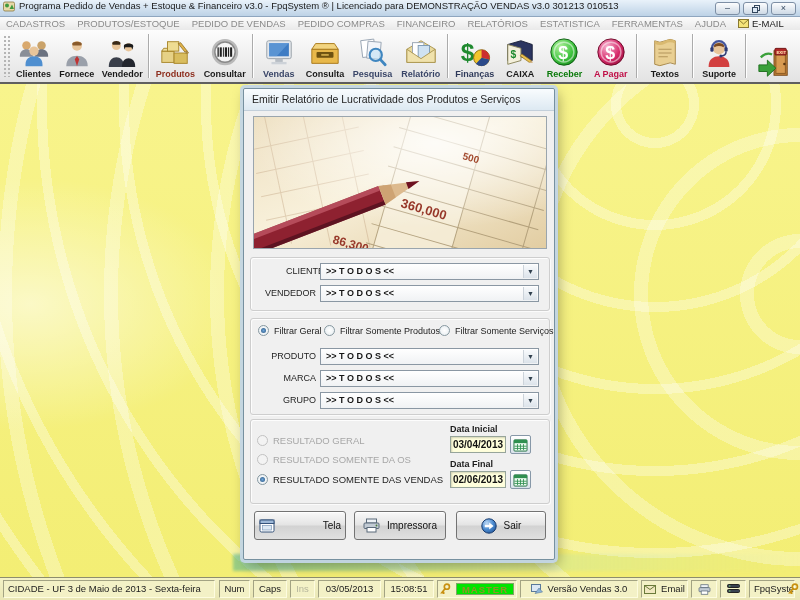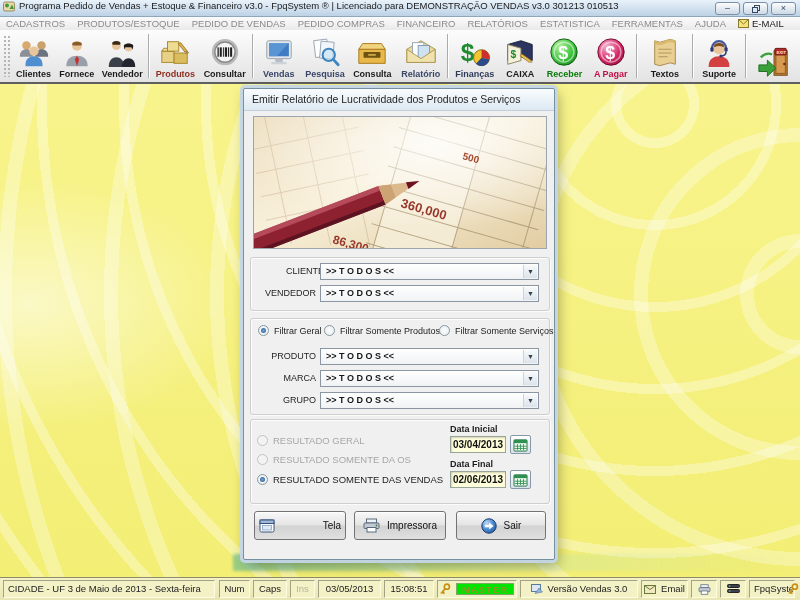--- a/index.html
+++ b/index.html
@@ -229,39 +229,39 @@
         <rect x="14" y="23" width="8" height="3.5" fill="#b7bdc4"></rect>
         <rect x="10" y="26.5" width="16" height="2.5" fill="#cdd2d8"></rect>
       </svg>
     </span>
     <span class="tlabel" style="color: rgb(58, 70, 104);">Vendas</span>
   </div>
 
   <div class="titem" style="width:48px">
     <span class="ticon">
       <svg width="34" height="32" viewBox="0 0 36 34">
+        <path d="M4 13h28v15H4z" fill="#e8b84a" stroke="#a87818"></path>
+        <path d="M4 13l4-6h20l4 6z" fill="#f2d480" stroke="#a87818"></path>
+        <rect x="9" y="16" width="18" height="6" rx="1" fill="#6e5210"></rect>
+        <rect x="14" y="18" width="8" height="2" fill="#caa545"></rect>
+      </svg>
+    </span>
+    <span class="tlabel" style="color: rgb(26, 26, 26);">Consulta</span>
+  </div>
+
+  <div class="titem" style="width:48px">
+    <span class="ticon">
+      <svg width="34" height="32" viewBox="0 0 36 34">
         <rect x="7" y="3" width="14" height="18" fill="#ffffff" stroke="#9aa6b4" transform="rotate(-7 14 12)"></rect>
         <rect x="13" y="5" width="14" height="18" fill="#f2f5fa" stroke="#9aa6b4" transform="rotate(5 20 14)"></rect>
         <circle cx="22" cy="19" r="6.5" fill="#bfe0f4" fill-opacity=".6" stroke="#3f86c0" stroke-width="2.2"></circle>
         <line x1="27" y1="24" x2="32" y2="29.5" stroke="#3f86c0" stroke-width="3" stroke-linecap="round"></line>
       </svg>
     </span>
     <span class="tlabel" style="color: rgb(58, 70, 104);">Pesquisa</span>
-  </div>
-
-  <div class="titem" style="width:48px">
-    <span class="ticon">
-      <svg width="34" height="32" viewBox="0 0 36 34">
-        <path d="M4 13h28v15H4z" fill="#e8b84a" stroke="#a87818"></path>
-        <path d="M4 13l4-6h20l4 6z" fill="#f2d480" stroke="#a87818"></path>
-        <rect x="9" y="16" width="18" height="6" rx="1" fill="#6e5210"></rect>
-        <rect x="14" y="18" width="8" height="2" fill="#caa545"></rect>
-      </svg>
-    </span>
-    <span class="tlabel" style="color: rgb(26, 26, 26);">Consulta</span>
   </div>
 
   <div class="titem" style="width:50px">
     <span class="ticon">
       <svg width="34" height="32" viewBox="0 0 36 34">
         <path d="M3 13 18 4l15 9v14H3z" fill="#e8da9e" stroke="#ab9550"></path>
         <rect x="9" y="6" width="12" height="15" fill="#ffffff" stroke="#9aa6b4"></rect>
         <rect x="15" y="9" width="12" height="15" fill="#cfe2f2" stroke="#7d9ab4"></rect>
         <path d="M3 13l15 10 15-10v14H3z" fill="#f0e2ac" stroke="#ab9550"></path>
       </svg>

